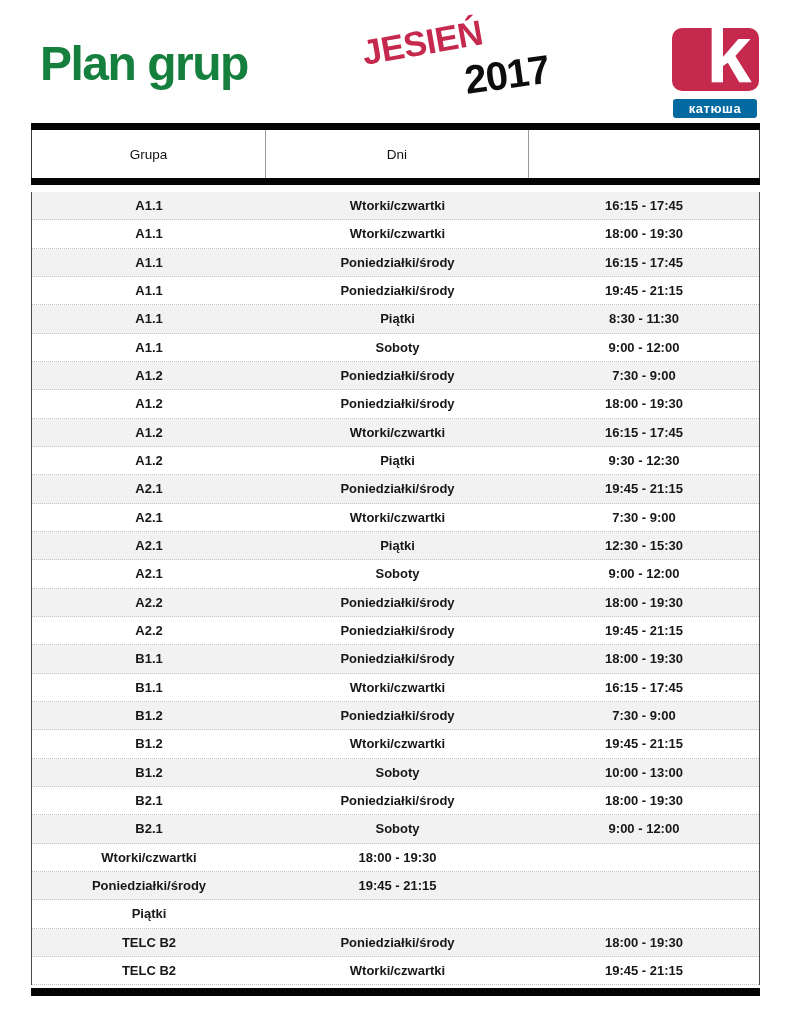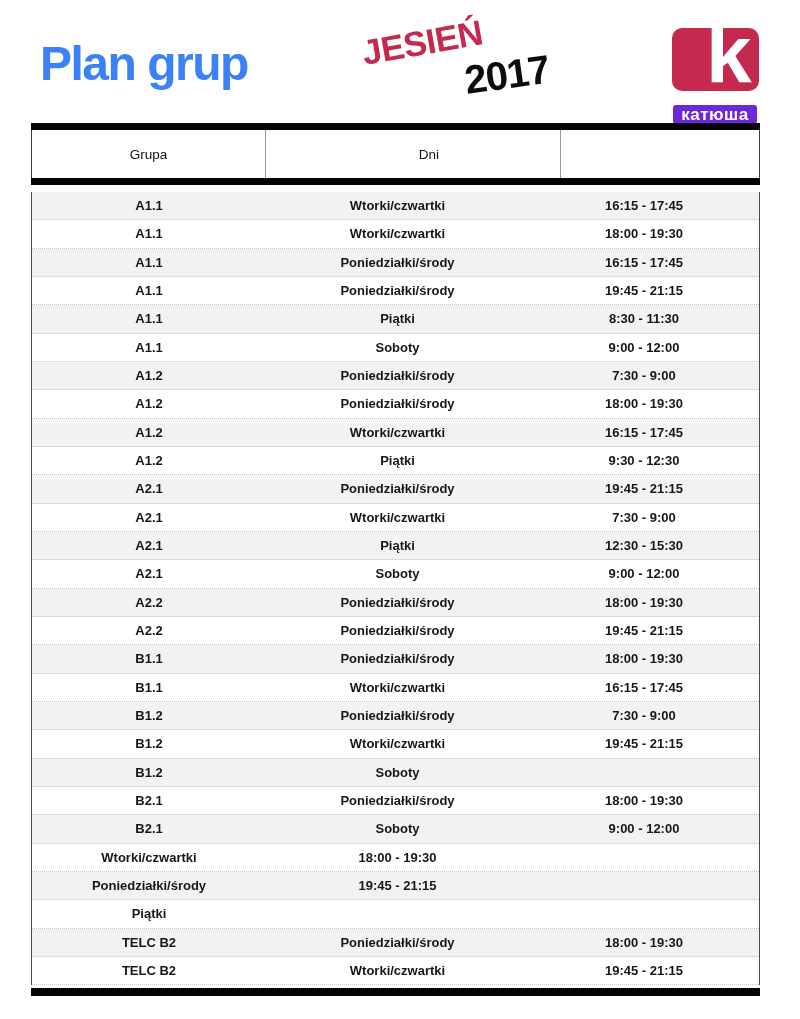--- a/index.html
+++ b/index.html
@@ -14,21 +14,21 @@
   }
 
   
   .page-title {
     position: absolute;
     left: 40px;
     top: 36px;
     font-size: 48px;
     font-weight: bold;
     letter-spacing: -1.5px;
-    color: #3b82f6;
+    color: #15803d;
     white-space: nowrap;
   }
   .season {
     position: absolute;
     left: 366px;
     top: 33px;
     font-size: 35px;
     font-weight: bold;
     letter-spacing: -0.5px;
     transform: rotate(-10deg);
@@ -61,28 +61,28 @@
     position: absolute;
     left: 34px;
     top: -15px;
     font-size: 82px;
     line-height: 1;
     font-weight: bold;
     color: #ffffff;
   }
   .logo-brand {
     position: relative;
-    margin-top: 14px;
+    margin-top: 8px;
     margin-left: 1px;
     width: 84px;
     height: 19px;
     border-radius: 3px;
-    background: #6d28d9;
+    background: #0369a1;
     color: #ffffff;
-    font-size: 17px;
+    font-size: 13px;
     font-weight: bold;
     letter-spacing: 0.5px;
     display: flex;
     align-items: center;
     justify-content: center;
   }
 
   
   .bar {
     position: absolute;
@@ -99,21 +99,20 @@
     position: absolute;
     left: 31px;
     top: 130px;
     width: 729px;
     height: 48px;
     box-sizing: border-box;
     border-left: 1px solid #3c3c3c;
     border-right: 1px solid #3c3c3c;
     display: grid;
     grid-template-columns: 234px 263px 1fr;
-    gap: 32px;
   }
   .thead .hcell {
     display: flex;
     align-items: center;
     justify-content: center;
     font-size: 13.5px;
     color: #111;
   }
   .thead .hcell.sep { border-right: 1px solid #9a9a9a; }
 
@@ -269,20 +268,21 @@
         <div class="cell">7:30 - 9:00</div>
       </div>
       <div class="row">
         <div class="cell">B1.2</div>
         <div class="cell">Wtorki/czwartki</div>
         <div class="cell">19:45 - 21:15</div>
       </div>
       <div class="row alt" style="background: rgb(242, 242, 242);">
         <div class="cell">B1.2</div>
         <div class="cell">Soboty</div>
+        <div class="cell">10:00 - 13:00</div>
       </div>
       <div class="row">
         <div class="cell">B2.1</div>
         <div class="cell">Poniedziałki/środy</div>
         <div class="cell">18:00 - 19:30</div>
       </div>
       <div class="row alt" style="background: rgb(242, 242, 242);">
         <div class="cell">B2.1</div>
         <div class="cell">Soboty</div>
         <div class="cell">9:00 - 12:00</div>

